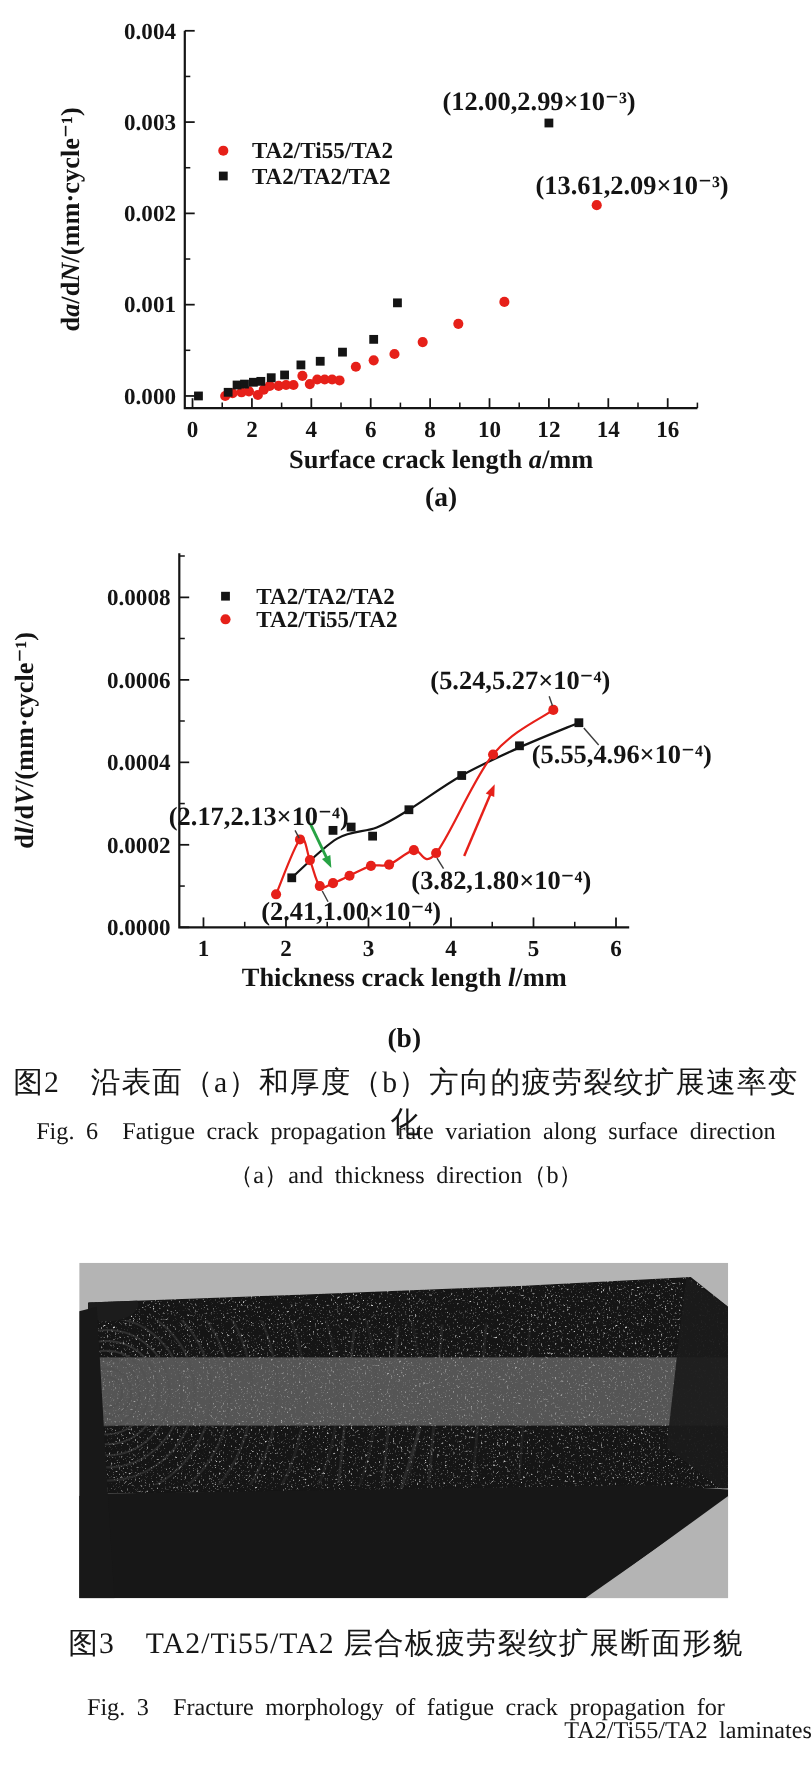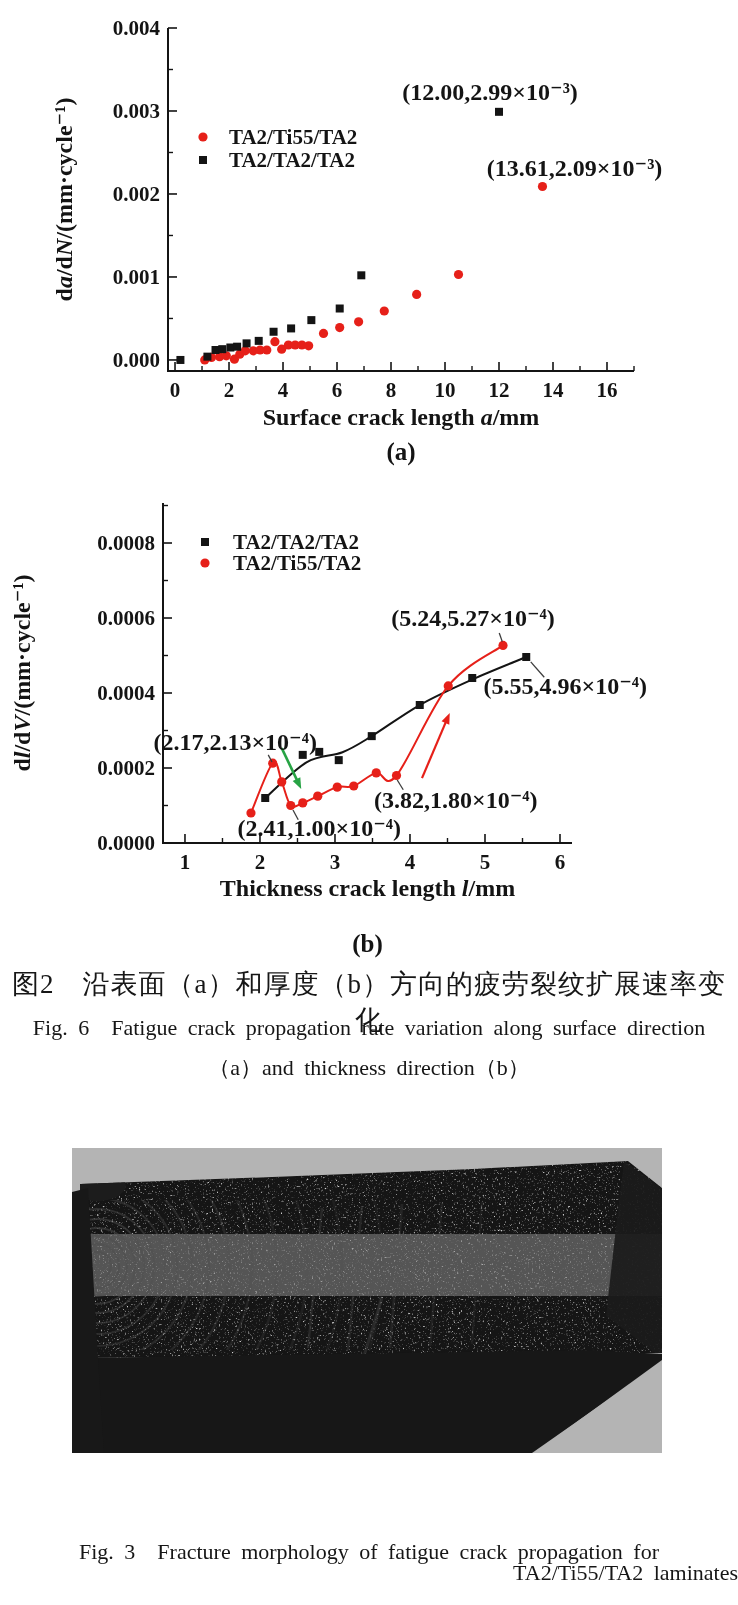--- a/index.html
+++ b/index.html
@@ -282,16 +282,17 @@
         <line x1="310" y1="150" x2="292" y2="208" stroke-width="3" stroke-opacity="0.3"></line>
       </g>
       <polygon points="552,13 590,40 590,210 534,168 546,62" fill="#1b1b1b" opacity="0.92"></polygon>
       <ellipse cx="30" cy="40" rx="24" ry="13" fill="#1c1c1c" transform="rotate(-8 30 40)"></ellipse>
     </g>
     <polygon points="0,212 8,210 520,202 590,206 590,214 460,305 0,305" fill="#171717"></polygon>
     <polygon points="0,44 16,40 26,210 32,305 0,305" fill="#181818"></polygon>
     <polygon points="462,305 590,212 590,305" fill="#b4b4b4"></polygon>
   </svg>
 
+  <div id="fig3cn" class="caption cap-cn">图3　TA2/Ti55/TA2 层合板疲劳裂纹扩展断面形貌</div>
   <div id="fig3en1" class="caption cap-en">Fig. 3　Fracture morphology of fatigue crack propagation for</div>
   <div id="fig3en2" class="caption cap-en">TA2/Ti55/TA2 laminates</div>
 
 </div>
 
 </body></html>

